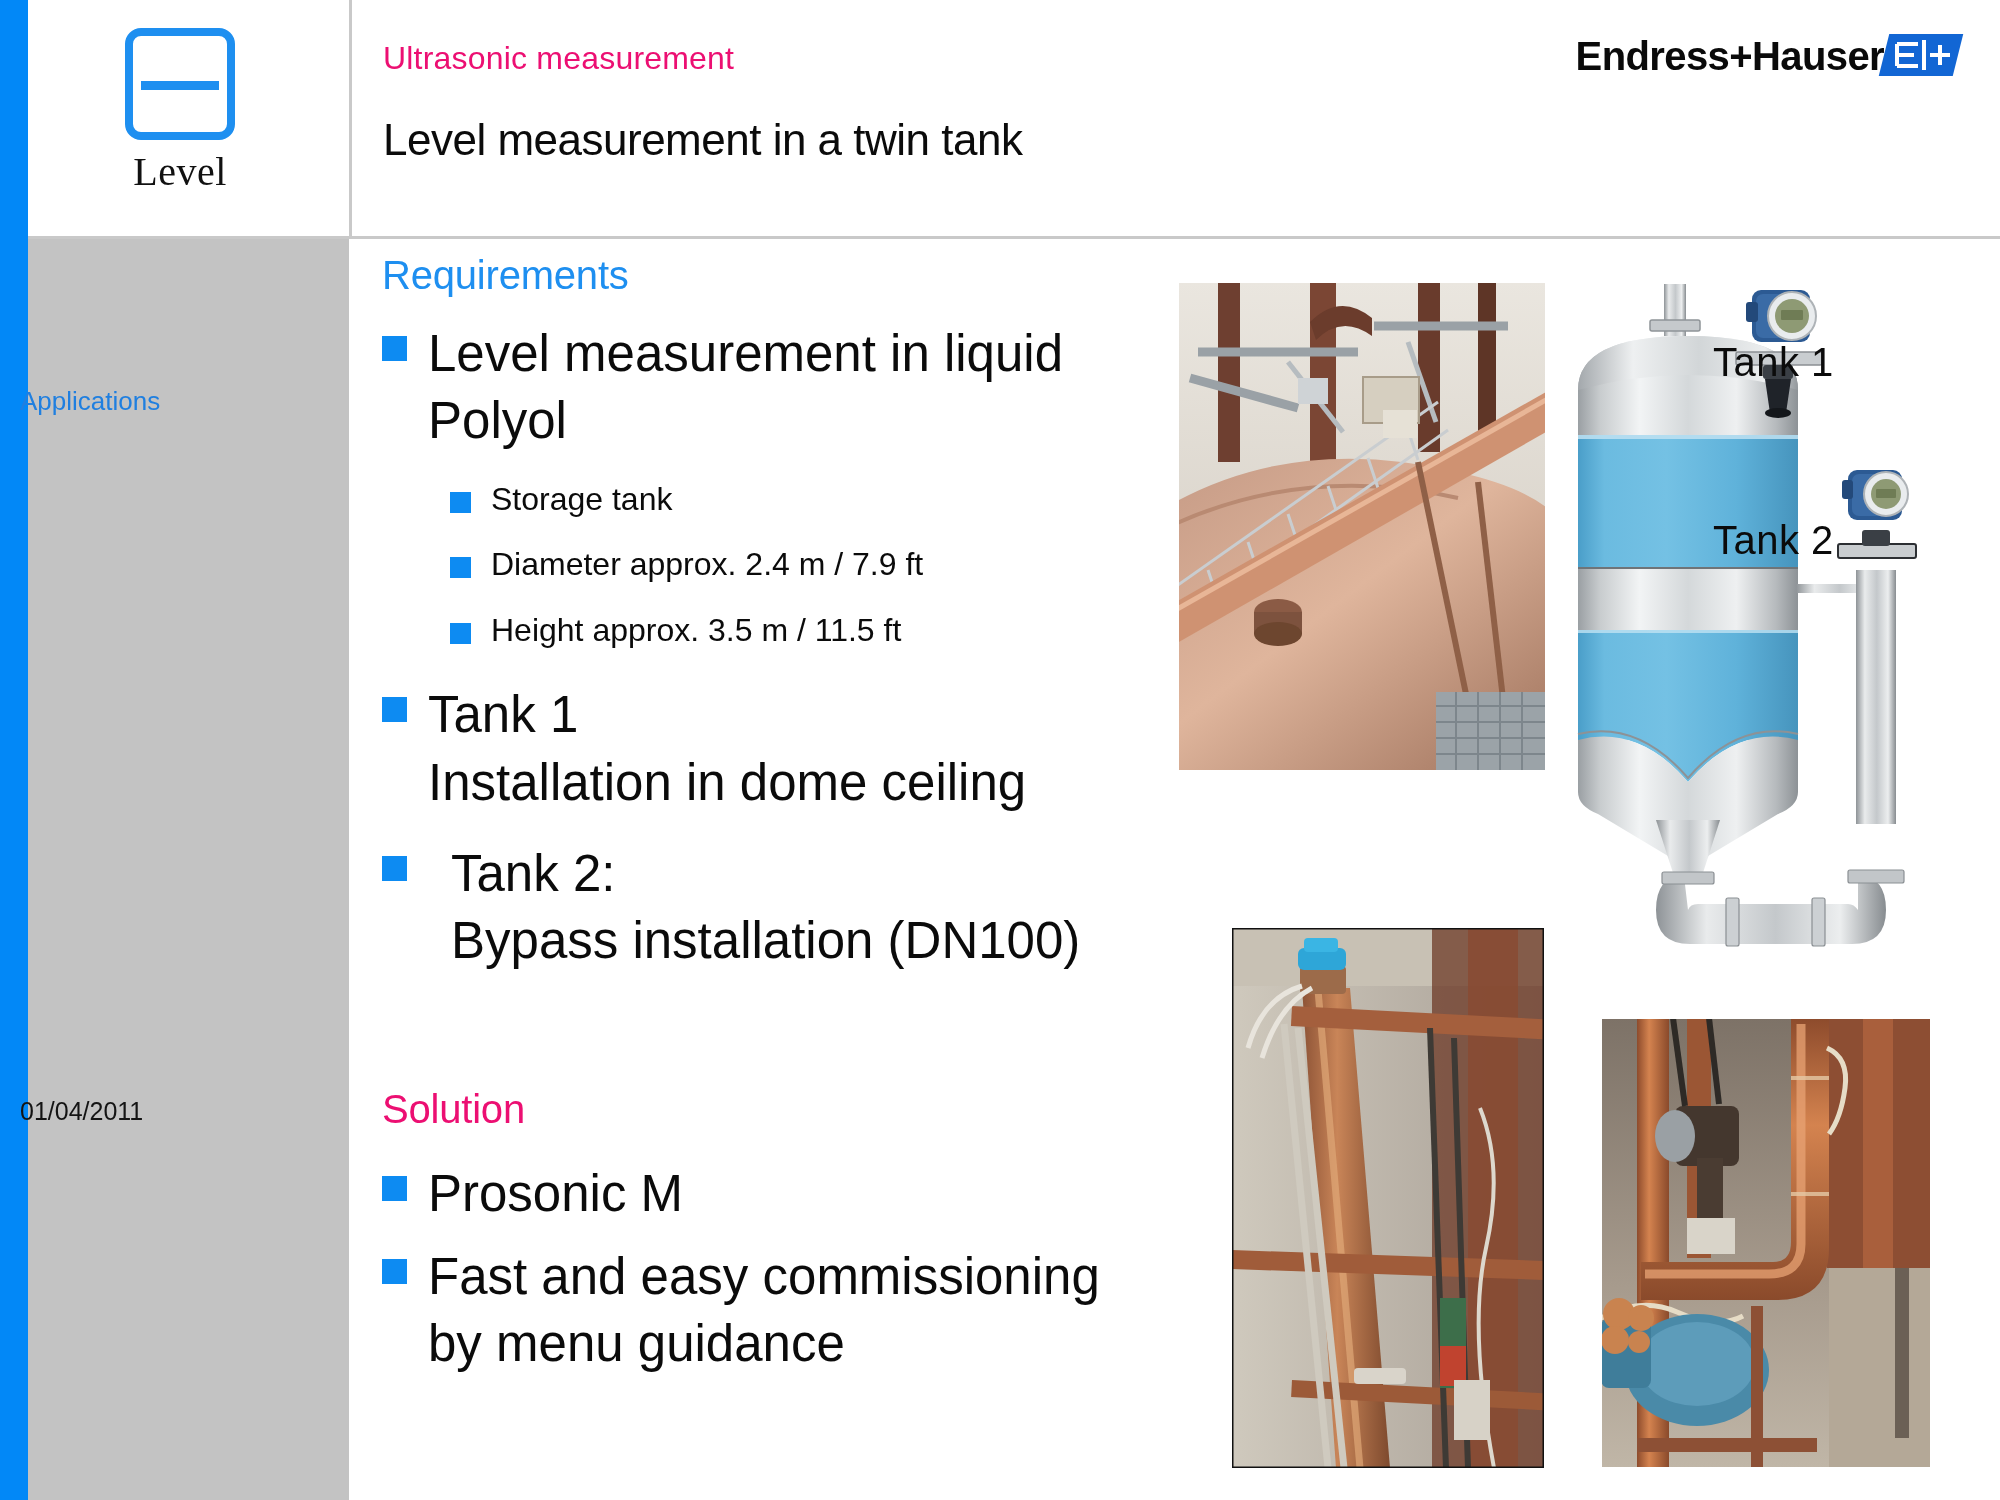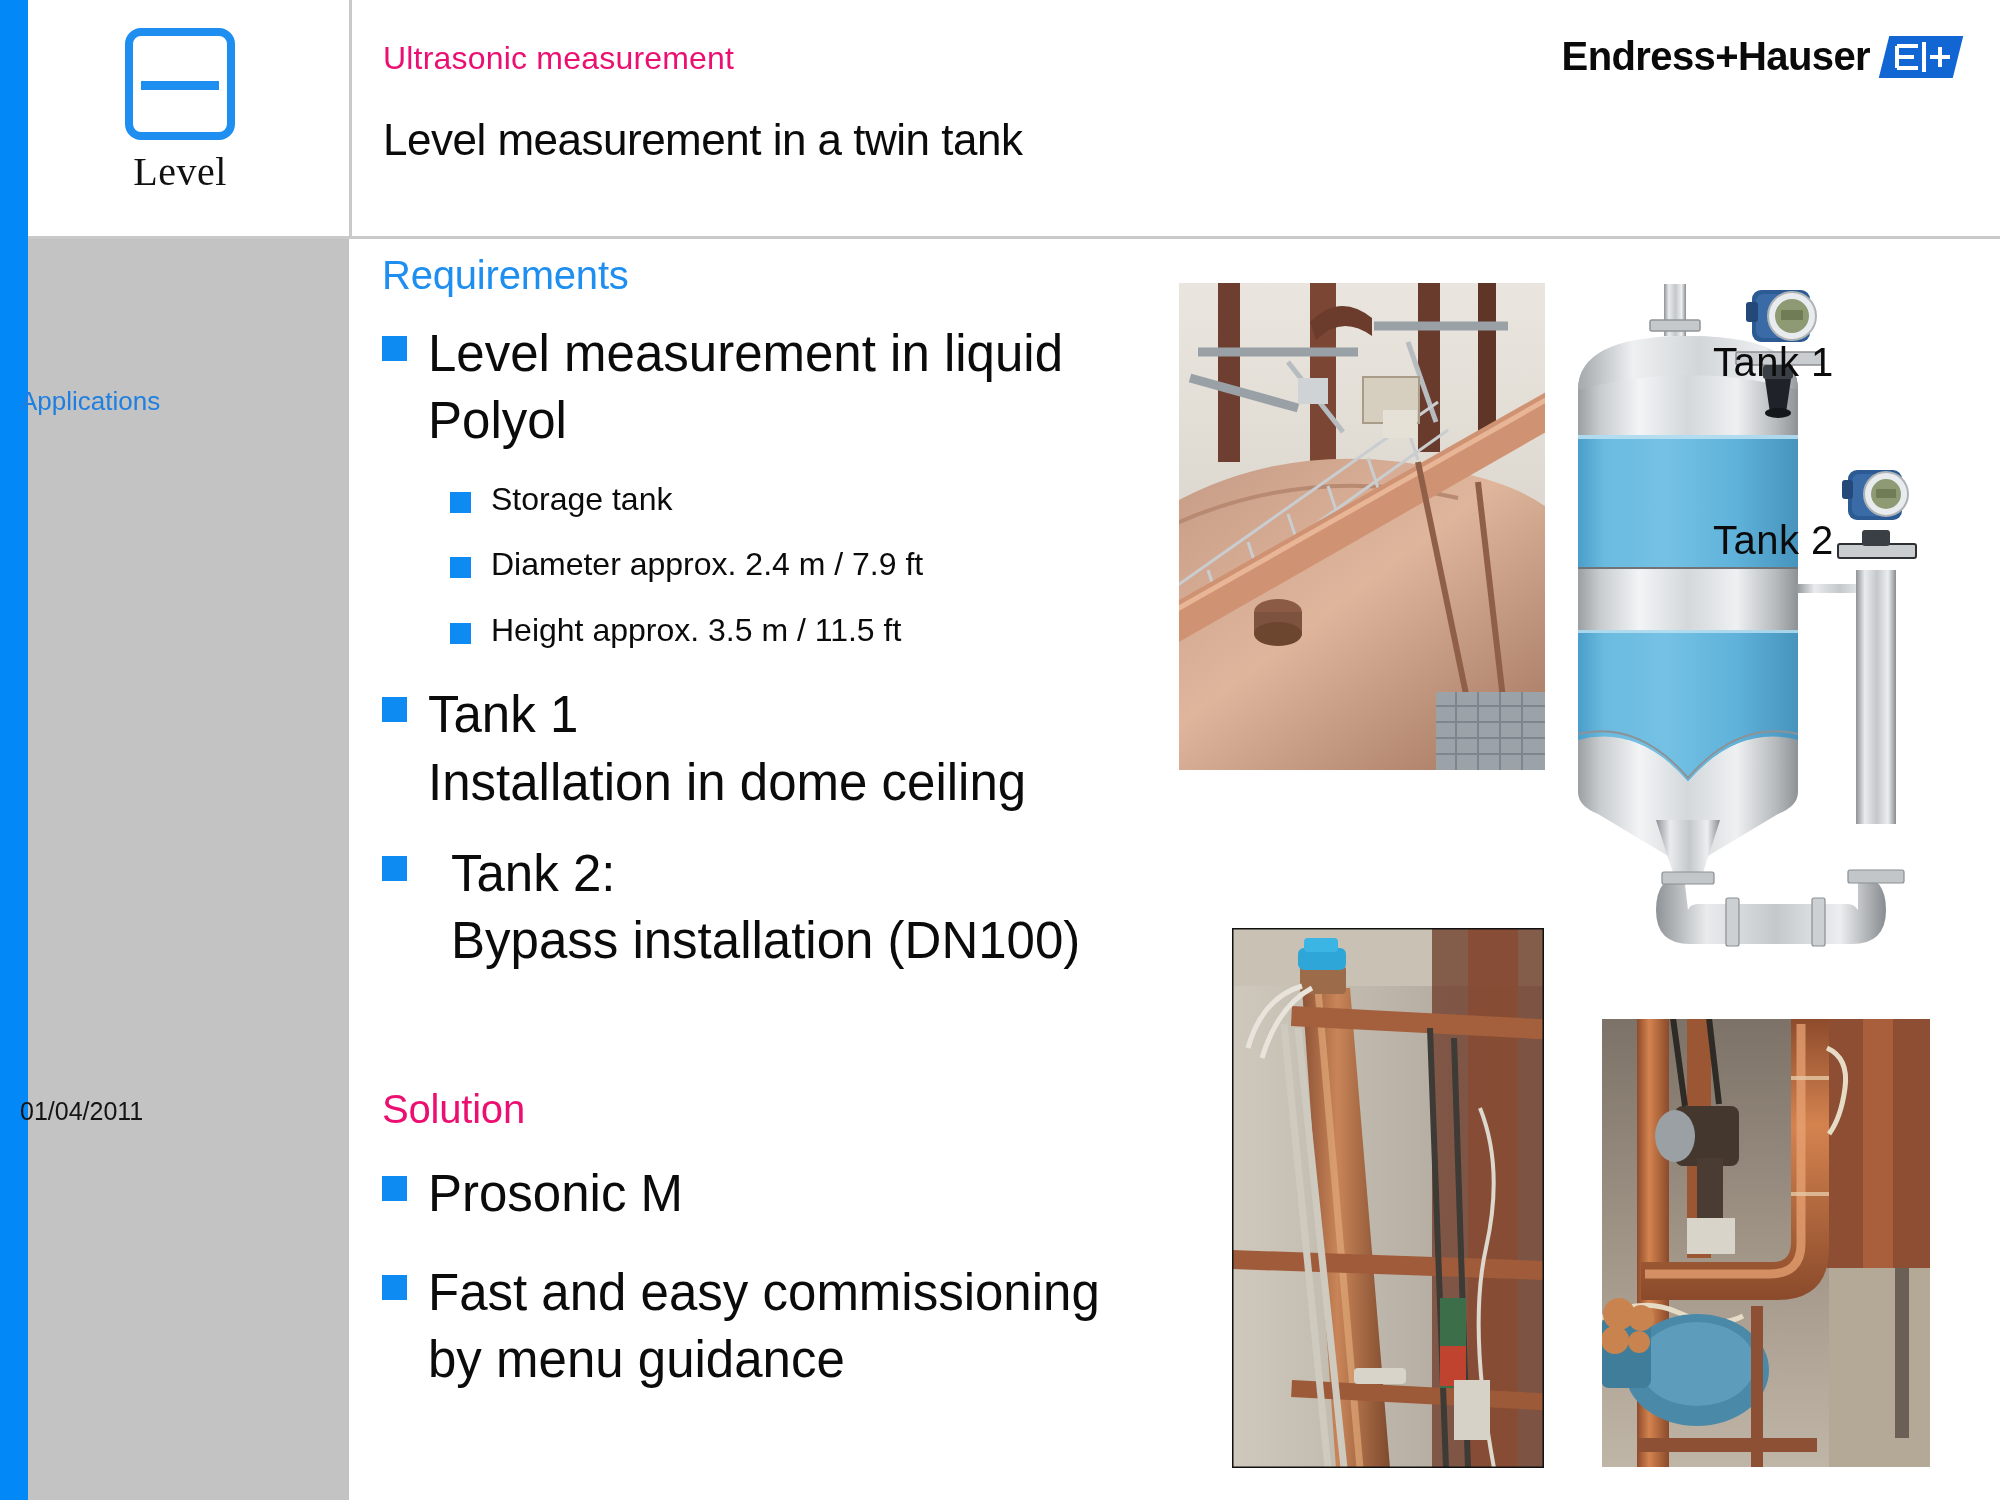--- a/index.html
+++ b/index.html
@@ -60,21 +60,21 @@
   }
   .title {
     position: absolute; left: 383px; top: 115px;
     font-size: 44px; color: #0b0b0b; font-weight: 400; letter-spacing: -.5px;
     white-space: nowrap;
   }
 
   
   .eh-logo {
     position: absolute; right: 42px; top: 34px;
-    display: flex; align-items: center; gap: 14px;
+    display: flex; 
   }
   .eh-word {
     font-size: 40px; font-weight: bold; color: #0a0a0a; letter-spacing: -.6px;
     font-family: "Liberation Sans", sans-serif; white-space: nowrap;
   }
   .eh-mark {
     width: 74px; height: 42px; background: #1266D4;
     transform: skewX(-14deg); position: relative; overflow: hidden;
   }
   .eh-mark svg { position: absolute; left: 0; top: 0; transform: skewX(14deg); }
@@ -218,21 +218,21 @@
 Bypass installation (DN100)</span>
       </div>
 
       <div class="sec-head sol" style="margin-top:112px;">Solution</div>
 
       <div class="bullet-l1" style="margin-top:28px;">
         <span class="sq"></span>
         <span class="txt">Prosonic M</span>
       </div>
 
-      <div class="bullet-l1" style="margin-top:32px;">
+      <div class="bullet-l1" style="margin-top:16px;">
         <span class="sq"></span>
         <span class="txt">Fast and easy commissioning by menu guidance</span>
       </div>
 
     </div>
   </div>
 
   <div class="photo" id="photo-top">
     <svg viewBox="0 0 368 489" preserveAspectRatio="none">
       <defs>

